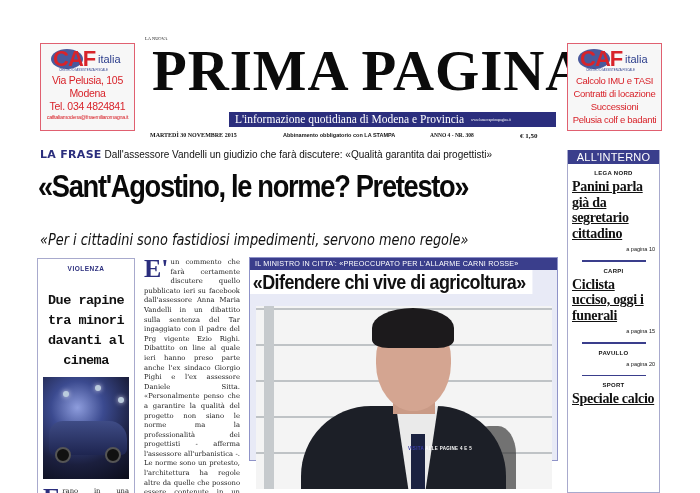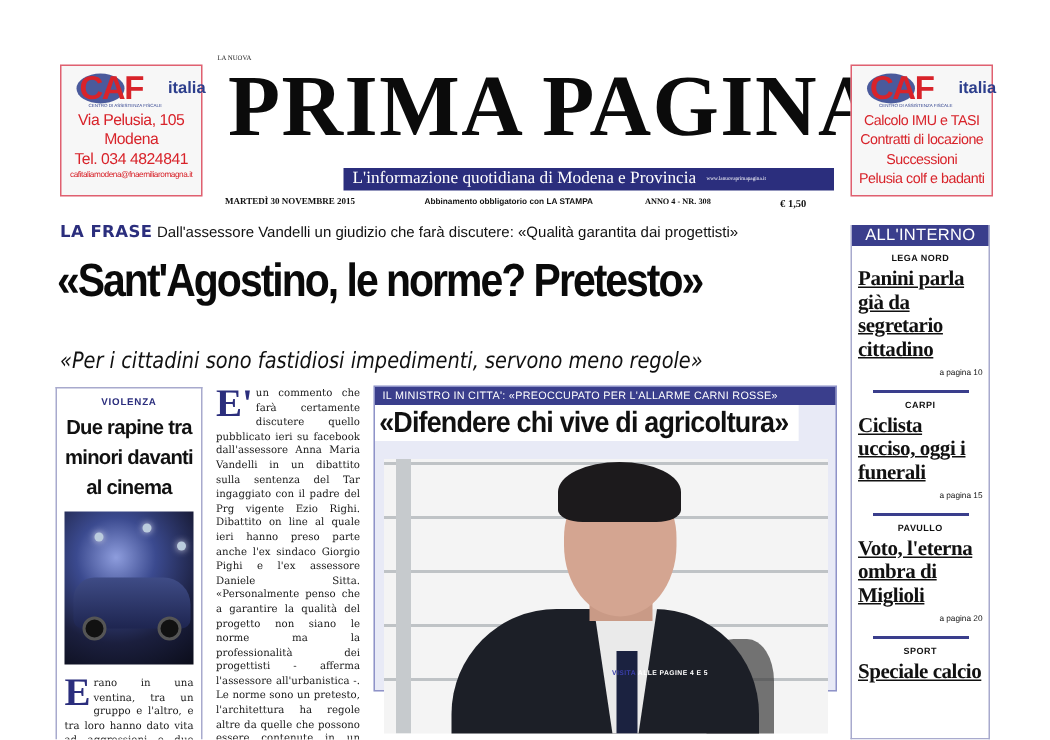--- a/index.html
+++ b/index.html
@@ -4,21 +4,21 @@
 <style>
   * { margin:0; padding:0; box-sizing:border-box; }
   body { width:700px; height:493px; background:#fff; position:relative; overflow:hidden; font-family:"Liberation Sans", sans-serif; color:#111; }
 
   .ad { position:absolute; top:43px; width:95px; height:88px; border:1.5px solid #e06070; background:#f7f7f7; text-align:center; }
   .ad-left { left:40px; }
   .ad-right { left:567px; }
   .ad-logo { position:relative; height:28px; margin-top:2px; }
   .ad-logo .swoosh { position:absolute; left:10px; top:3px; width:32px; height:20px; border-radius:50%; background:#2c3e8c; opacity:0.85; }
   .ad-logo .caf { position:absolute; left:12px; top:0px; font-family:"Liberation Sans", sans-serif; font-weight:bold; font-size:22px; color:#d8232a; letter-spacing:-1px; }
-  .ad-logo .italia { position:absolute; left:71px; top:7px; font-weight:bold; font-size:11px; color:#2c3e8c; }
+  .ad-logo .italia { position:absolute; left:57px; top:7px; font-weight:normal; font-size:11px; color:#2c3e8c; }
   .ad-logo .sub { position:absolute; left:18px; top:22px; font-size:3px; color:#2c3e8c; }
   .ad-line { color:#d8232a; font-family:"Liberation Sans", sans-serif; font-size:10.5px; line-height:13px; letter-spacing:-0.3px; }
   .ad-line.small { font-size:5.5px; line-height:9px; }
   .ad-right .ad-line { font-size:9.5px; line-height:13px; }
 
   .masthead-pre { position:absolute; left:145px; top:36px; font-size:4.5px; color:#222; font-family:"Liberation Serif", serif; }
   .masthead-title { position:absolute; left:152px; top:40px; font-family:"Liberation Serif", serif; font-weight:bold; font-size:58px; line-height:62px; letter-spacing:1px; color:#0b0b0b; transform:scaleX(0.98); transform-origin:left; white-space:nowrap; }
   .tagline-bar { position:absolute; left:229px; top:112px; width:327px; height:15px; background:#2b2e7d; color:#fff; font-family:"Liberation Serif", serif; font-size:11.5px; line-height:15px; padding-left:6px; white-space:nowrap; }
   .tagline-bar .url { font-size:3.5px; margin-left:4px; vertical-align:middle; }
 
@@ -30,21 +30,21 @@
 
   .frase { position:absolute; left:40px; top:148px; white-space:nowrap; font-size:10.5px; }
   .frase .label { color:#2b2e7d; font-weight:bold; font-family:"DejaVu Sans", sans-serif; font-size:11px; letter-spacing:0.3px; }
   .frase .text { color:#111; font-size:10px; }
 
   .headline { position:absolute; left:38px; top:170px; font-family:"Liberation Sans", sans-serif; font-weight:bold; font-size:31px; line-height:34px; letter-spacing:-1.5px; transform:scaleX(0.88); transform-origin:left; white-space:nowrap; color:#0a0a0a; }
   .subhead { position:absolute; left:40px; top:230px; font-family:"DejaVu Sans", sans-serif; font-style:italic; font-size:15px; line-height:20px; transform:scaleX(0.86); transform-origin:left; white-space:nowrap; color:#111; }
 
   .col-box { position:absolute; left:37px; top:258px; width:98px; height:235px; border-left:1px solid #a8aacd; border-right:1px solid #a8aacd; border-top:1px solid #a8aacd; }
   .kicker { text-align:center; color:#2b2e7d; font-weight:bold; font-size:6.5px; letter-spacing:0.5px; margin-top:6px; }
-  .violenza-title { text-align:center; font-weight:bold; font-size:13.5px; line-height:20px; margin-top:3px; letter-spacing:-0.5px; }
+  .violenza-title { text-align:center; font-weight:bold; font-size:13.5px; line-height:20px; margin-top:19px; letter-spacing:-0.5px;font-family:Liberation Mono, monospace; }
   .police-photo { margin:6px 5px 0 5px; height:102px; background:radial-gradient(circle at 40% 30%, #8e9ddd 0%, #3b4a8f 30%, #1b1f3e 65%, #0b0d1a 100%); position:relative; }
   .police-photo .car { position:absolute; left:6px; top:44px; width:78px; height:34px; border-radius:14px 18px 6px 6px; background:linear-gradient(#3f4c86,#1e2550); }
   .police-photo .wheel { position:absolute; top:70px; width:16px; height:16px; border-radius:50%; background:#111; border:2px solid #555; }
   .police-photo .light { position:absolute; width:6px; height:6px; border-radius:50%; background:#bcd; box-shadow:0 0 5px #dde; }
 
   .body-text { font-family:"DejaVu Serif", serif; font-size:6.8px; line-height:9.6px; text-align:justify; color:#1a1a1a; }
   .body-text .dropcap { float:left; font-family:"Liberation Serif", serif; font-weight:bold; font-size:26px; line-height:20px; color:#2b2e7d; margin-right:2px; margin-top:1px; }
   .violenza-text { padding:8px 5px 0 5px; }
 
   .edit-col { position:absolute; left:144px; top:258px; width:96px; }
@@ -182,21 +182,20 @@
 
   <div class="side-item">
     <div class="side-kicker">CARPI</div>
     <div class="side-title">Ciclista ucciso, oggi i funerali</div>
     <div class="side-ref">a pagina 15</div>
     <div class="side-rule"></div>
   </div>
 
   <div class="side-item">
     <div class="side-kicker">PAVULLO</div>
-    <div class="side-title">Voto, l'eterna ombra di Miglioli</div>
     <div class="side-ref">a pagina 20</div>
     <div class="side-rule"></div>
   </div>
 
   <div class="side-item">
     <div class="side-kicker">SPORT</div>
     <div class="side-title">Speciale calcio</div>
   </div>
 </div>
 

